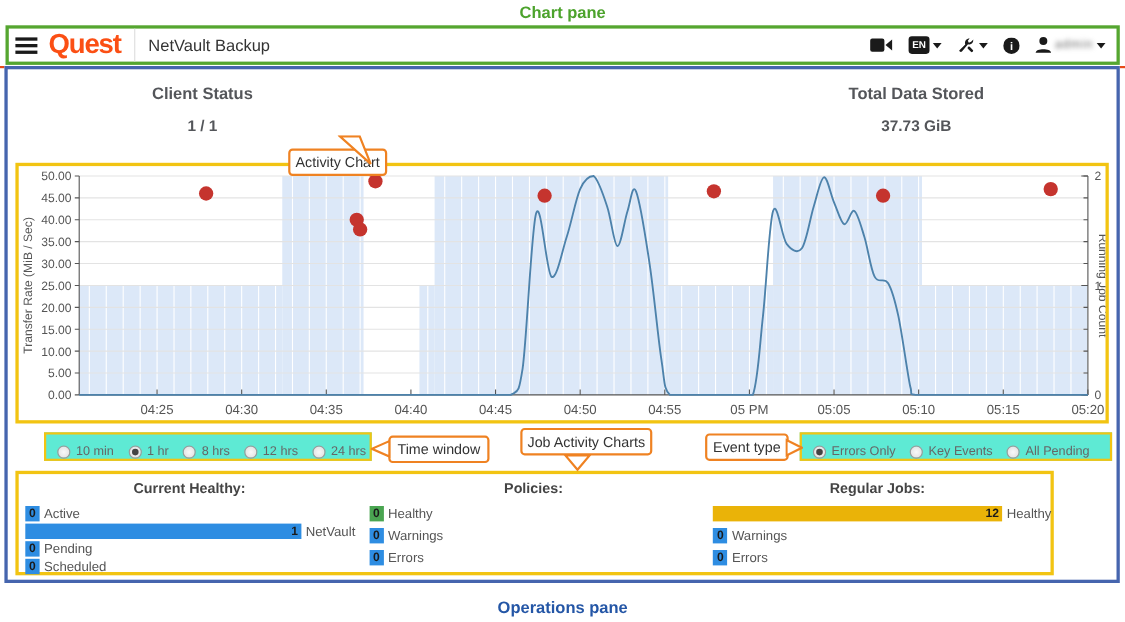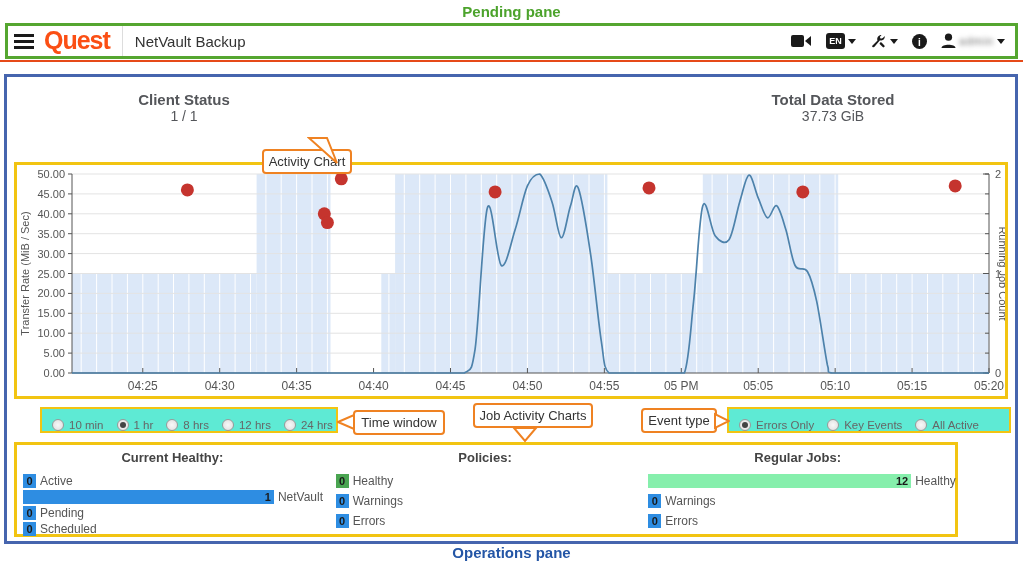--- a/index.html
+++ b/index.html
@@ -24,26 +24,26 @@
   .hdr-spacer { flex:1; }
   .hdr-icons { display:flex; align-items:center; gap:14px; padding-right:10px; }
   .hdr-ic { display:flex; align-items:center; gap:3px; cursor:pointer; }
   .caret { width:0; height:0; border-left:4px solid transparent; border-right:4px solid transparent; border-top:5px solid #1a1a1a; }
   .en-badge { background:#1a1a1a; color:#fff; font-size:9px; font-weight:bold;
     width:19px; height:16px; border-radius:3px; display:flex; align-items:center; justify-content:center; }
   .blur-name { color:#666; font-size:11px; filter:blur(2.5px); letter-spacing:1px; }
   .orange-rule { position:absolute; left:0; top:60px; width:1023px; height:2px; background:var(--header_rule); }
 
   
-  .main { position:absolute; left:4px; top:74px; width:1014px; height:470px;
+  .main { position:absolute; left:4px; top:60px; width:1014px; height:470px;
     border:3px solid var(--blue_border); background:#fff; }
 
   .stat-block { position:absolute; width:240px; text-align:center; color:var(--text_dark); }
   .stat-title { font-size:15px; font-weight:bold; }
-  .stat-value { font-size:14px; font-weight:normal; margin-top:0; }
+  .stat-value { font-size:14px; font-weight:bold; margin-top:12px; }
 
   
   .callout { position:absolute; background:#fff; border:2px solid var(--callout_orange);
     border-radius:4px; font-size:13px; color:#333; display:flex; align-items:center;
     justify-content:center; z-index:5; }
   .tail { position:absolute; z-index:6; }
 
   
   .chart-box { position:absolute; left:7px; top:85px; width:994px; height:237px;
     border:3px solid var(--yellow_border); background:#fff; }
@@ -72,21 +72,21 @@
     display:flex; align-items:center; justify-content:center; flex:0 0 auto; }
   .bar { height:14px; display:flex; align-items:center; justify-content:flex-end; flex:0 0 auto; }
   .bar-num { font-size:11px; font-weight:bold; color:#1a1a1a; padding-right:3px; }
   .ops-label { font-size:12px; color:#555; padding-left:4px; white-space:nowrap; }
 </style>
 </head>
 <body>
 
 <div class="canvas">
 
-  <div class="annot-top">Pending pane</div>
+  <div class="annot-top">Chart pane</div>
 
   <div class="header-box">
     <div class="hamburger">
         <div></div>
         <div></div>
         <div></div>
       </div>
     <div class="brand">Quest</div>
     <div class="hdr-divider"></div>
     <div class="app-title">NetVault Backup</div>
@@ -343,21 +343,21 @@
         <label class="radio">
           <span class="rb sel"></span>
           <span class="rl">Errors Only</span>
         </label>
         <label class="radio">
           <span class="rb"></span>
           <span class="rl">Key Events</span>
         </label>
         <label class="radio">
           <span class="rb"></span>
-          <span class="rl">All Active</span>
+          <span class="rl">All Pending</span>
         </label>
       </div>
 
     <div class="ops-box" id="ops-box">
         <div class="ops-col">
           <div class="ops-title">Current Healthy:</div>
           <div class="ops-rows r4">
             <div class="ops-row">
               <div class="sq" style="background:#2e8de2">0</div>
               <span class="ops-label">Active</span>
@@ -392,21 +392,21 @@
             <div class="ops-row">
               <div class="sq" style="background:#2e8de2">0</div>
               <span class="ops-label">Errors</span>
             </div>
           </div>
         </div>
         <div class="ops-col">
           <div class="ops-title">Regular Jobs:</div>
           <div class="ops-rows r3">
             <div class="ops-row">
-              <div class="bar" style="width:88%;background:#86efac">
+              <div class="bar" style="width:88%;background:#eab308">
                 <span class="bar-num">12</span>
               </div>
               <span class="ops-label">Healthy</span>
             </div>
             <div class="ops-row">
               <div class="sq" style="background:#2e8de2">0</div>
               <span class="ops-label">Warnings</span>
             </div>
             <div class="ops-row">
               <div class="sq" style="background:#2e8de2">0</div>

